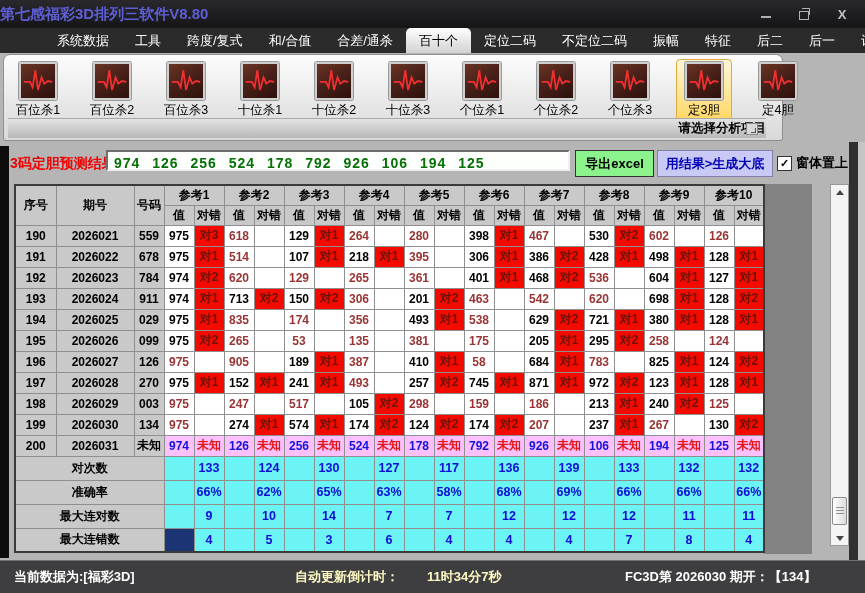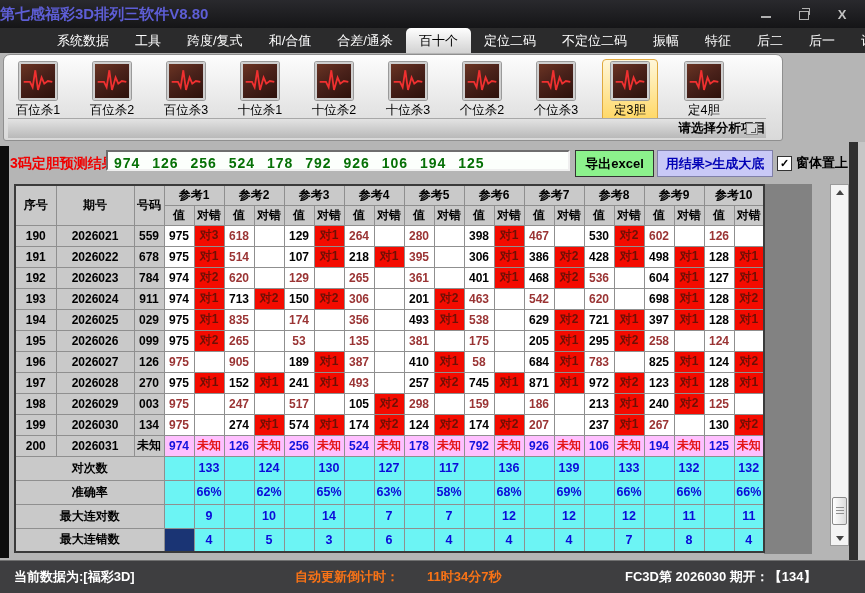--- a/index.html
+++ b/index.html
@@ -98,21 +98,21 @@
     border-left:4px solid transparent;border-right:4px solid transparent;border-top:5px solid #444;}
   .sb-thumb{position:absolute;left:1px;width:15px;top:312px;height:28px;box-sizing:border-box;
     background:linear-gradient(90deg,#ffffff,#dcdcdc);border:1px solid #8a8a8a;border-radius:2px;}
   .sb-thumb::after{content:'';display:block;margin:9px auto 0;width:8px;height:8px;
     background:repeating-linear-gradient(to bottom,#909090 0 1px,transparent 1px 3px);}
 
   
   .statusbar{position:absolute;left:0;top:560px;width:100%;height:33px;background:#3e3e40;
     border-top:1px solid #707070;box-sizing:border-box;font-size:13px;font-weight:bold;}
   .status-left{position:absolute;left:14px;line-height:31px;color:#fff;}
-  .status-center{position:absolute;left:295px;line-height:31px;color:#f97316;}
+  .status-center{position:absolute;left:295px;line-height:31px;color:#fef9c3;}
   .cd-time{margin-left:28px;}
   .status-right{position:absolute;left:625px;line-height:31px;color:#fff;}
 </style>
 </head>
 <body>
 
 <div id="window">
 
   <div class="titlebar">
     <div class="title-text">第七感福彩3D排列三软件V8.80</div>
@@ -194,20 +194,28 @@
             </svg>
           </div>
           <div class="tlabel">十位杀3</div>
         </div>
         <div class="tool">
           <div class="icon">
             <svg viewBox="0 0 38 38" width="34" height="34" style="display:block;margin:0 auto;">
               <polyline points="3,20 10,20 13,26 16,7 19,29 23,15 26,22 30,19 35,20" fill="none" stroke="#f03030" stroke-width="2"></polyline>
             </svg>
           </div>
+          <div class="tlabel">个位杀1</div>
+        </div>
+        <div class="tool">
+          <div class="icon">
+            <svg viewBox="0 0 38 38" width="34" height="34" style="display:block;margin:0 auto;">
+              <polyline points="3,20 10,20 13,26 16,7 19,29 23,15 26,22 30,19 35,20" fill="none" stroke="#f03030" stroke-width="2"></polyline>
+            </svg>
+          </div>
           <div class="tlabel">个位杀2</div>
         </div>
         <div class="tool">
           <div class="icon">
             <svg viewBox="0 0 38 38" width="34" height="34" style="display:block;margin:0 auto;">
               <polyline points="3,20 10,20 13,26 16,7 19,29 23,15 26,22 30,19 35,20" fill="none" stroke="#f03030" stroke-width="2"></polyline>
             </svg>
           </div>
           <div class="tlabel">个位杀3</div>
         </div>
@@ -429,21 +437,21 @@
             <td class="val miss">356</td>
             <td class="mark"></td>
             <td class="val">493</td>
             <td class="mark hit">对1</td>
             <td class="val miss">538</td>
             <td class="mark"></td>
             <td class="val">629</td>
             <td class="mark hit">对2</td>
             <td class="val">721</td>
             <td class="mark hit">对1</td>
-            <td class="val">397</td>
+            <td class="val">380</td>
             <td class="mark hit">对1</td>
             <td class="val">128</td>
             <td class="mark hit">对1</td>
           </tr>
           <tr>
             <td class="gcell">195</td>
             <td class="gcell">2026026</td>
             <td class="gcell">099</td>
             <td class="val">975</td>
             <td class="mark hit">对2</td>

